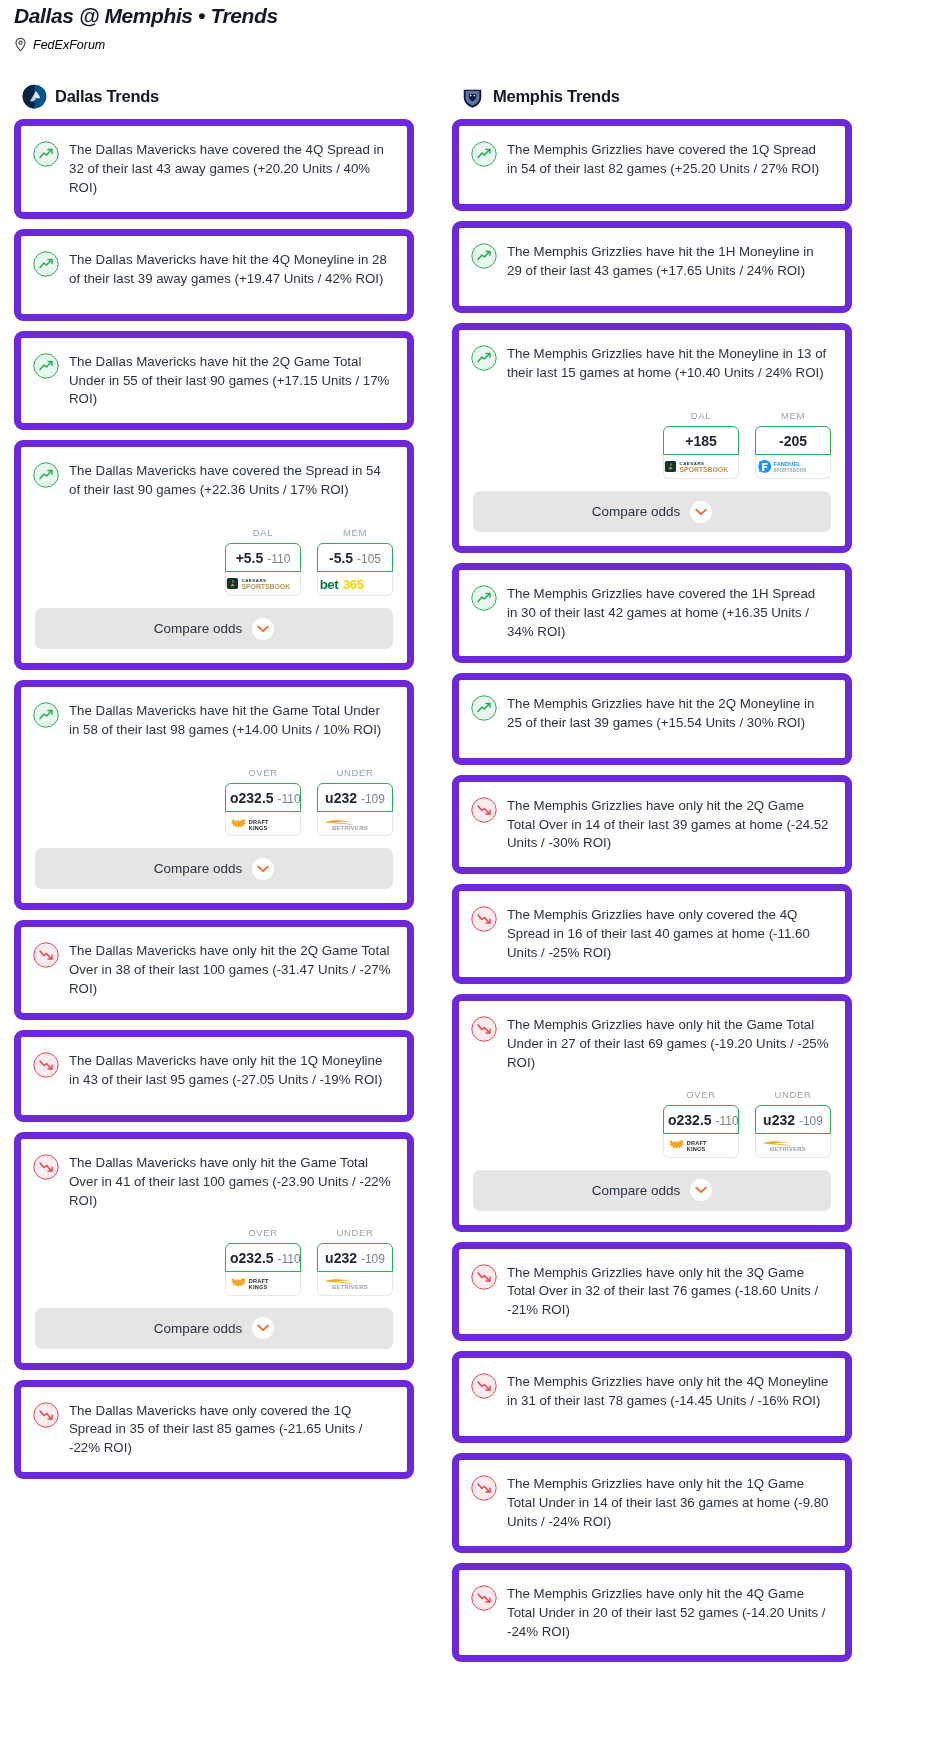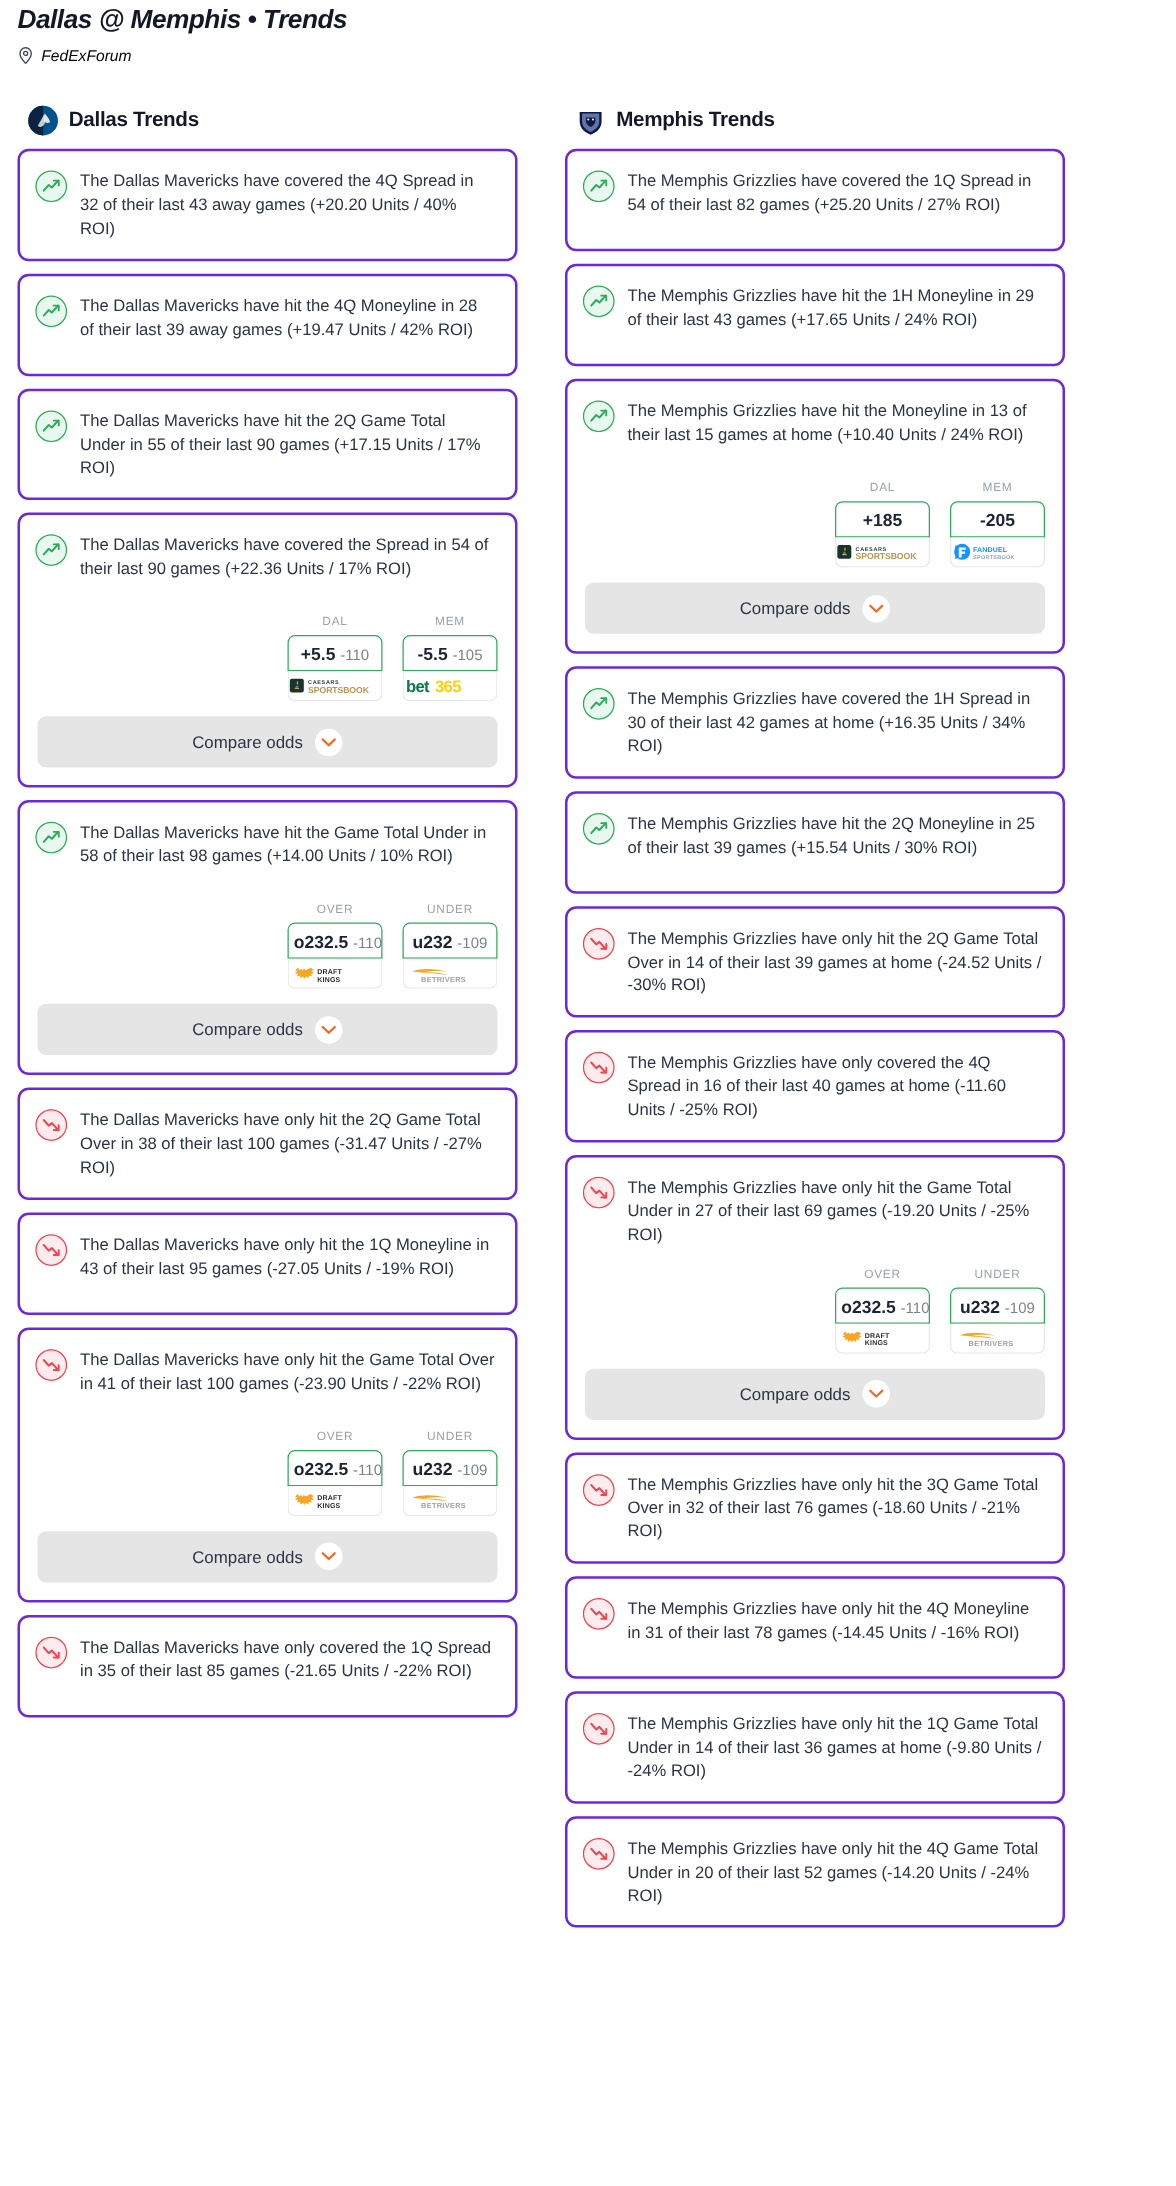--- a/index.html
+++ b/index.html
@@ -29,21 +29,21 @@
   .col-header {
     display: flex; align-items: center; gap: 8px;
     padding: 26px 0 10px 8px;
   }
   .col-header .team-logo { width: 25px; height: 25px; flex: 0 0 25px; }
   .col-header .col-title { font-size: 16.5px; font-weight: bold; letter-spacing: -0.25px; color: #121826; }
 
   
   .card {
     background: #fff;
-    border: 2px solid #6d28d9;
+    border: 7px solid #6d28d9;
     border-radius: 9px;
     margin-bottom: 10px;
     overflow: hidden;
   }
   .card-body { display: flex; gap: 10px; padding: 14px 16px 14px 12px; min-height: 78px; }
   .trend-icon { width: 26px; height: 26px; flex: 0 0 26px; margin-top: 1px; }
   .trend-text {
     font-size: 13.3px; line-height: 1.42; color: #2b3445;
     padding-top: 1px;
   }

